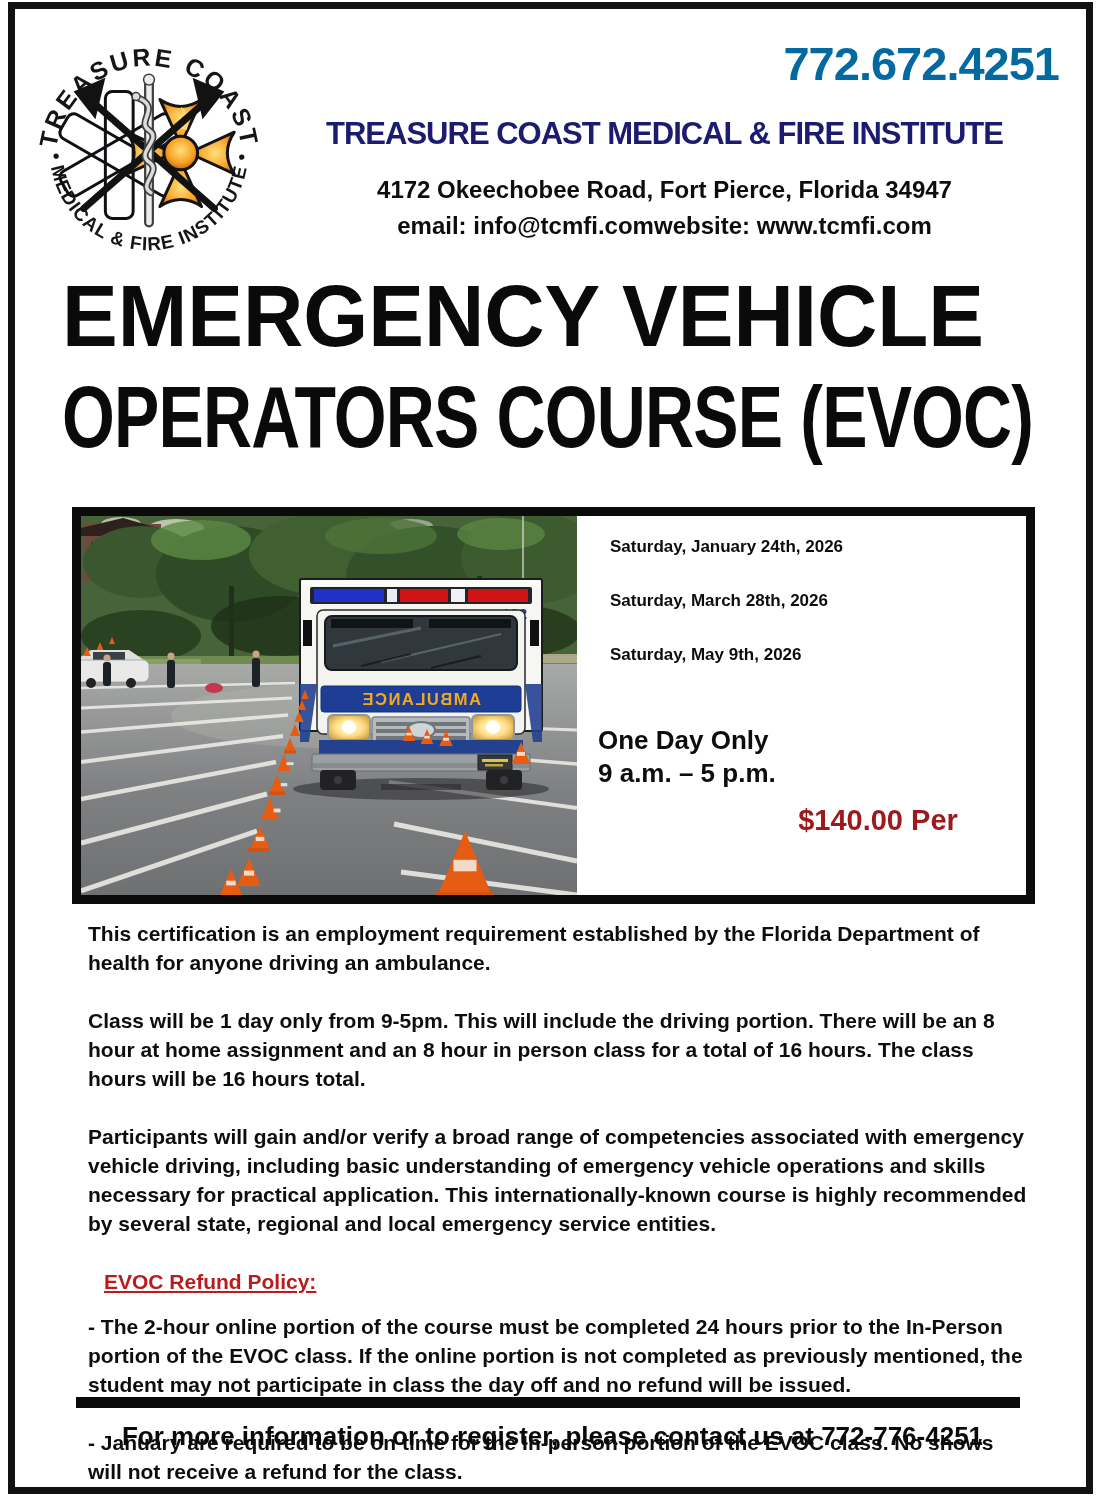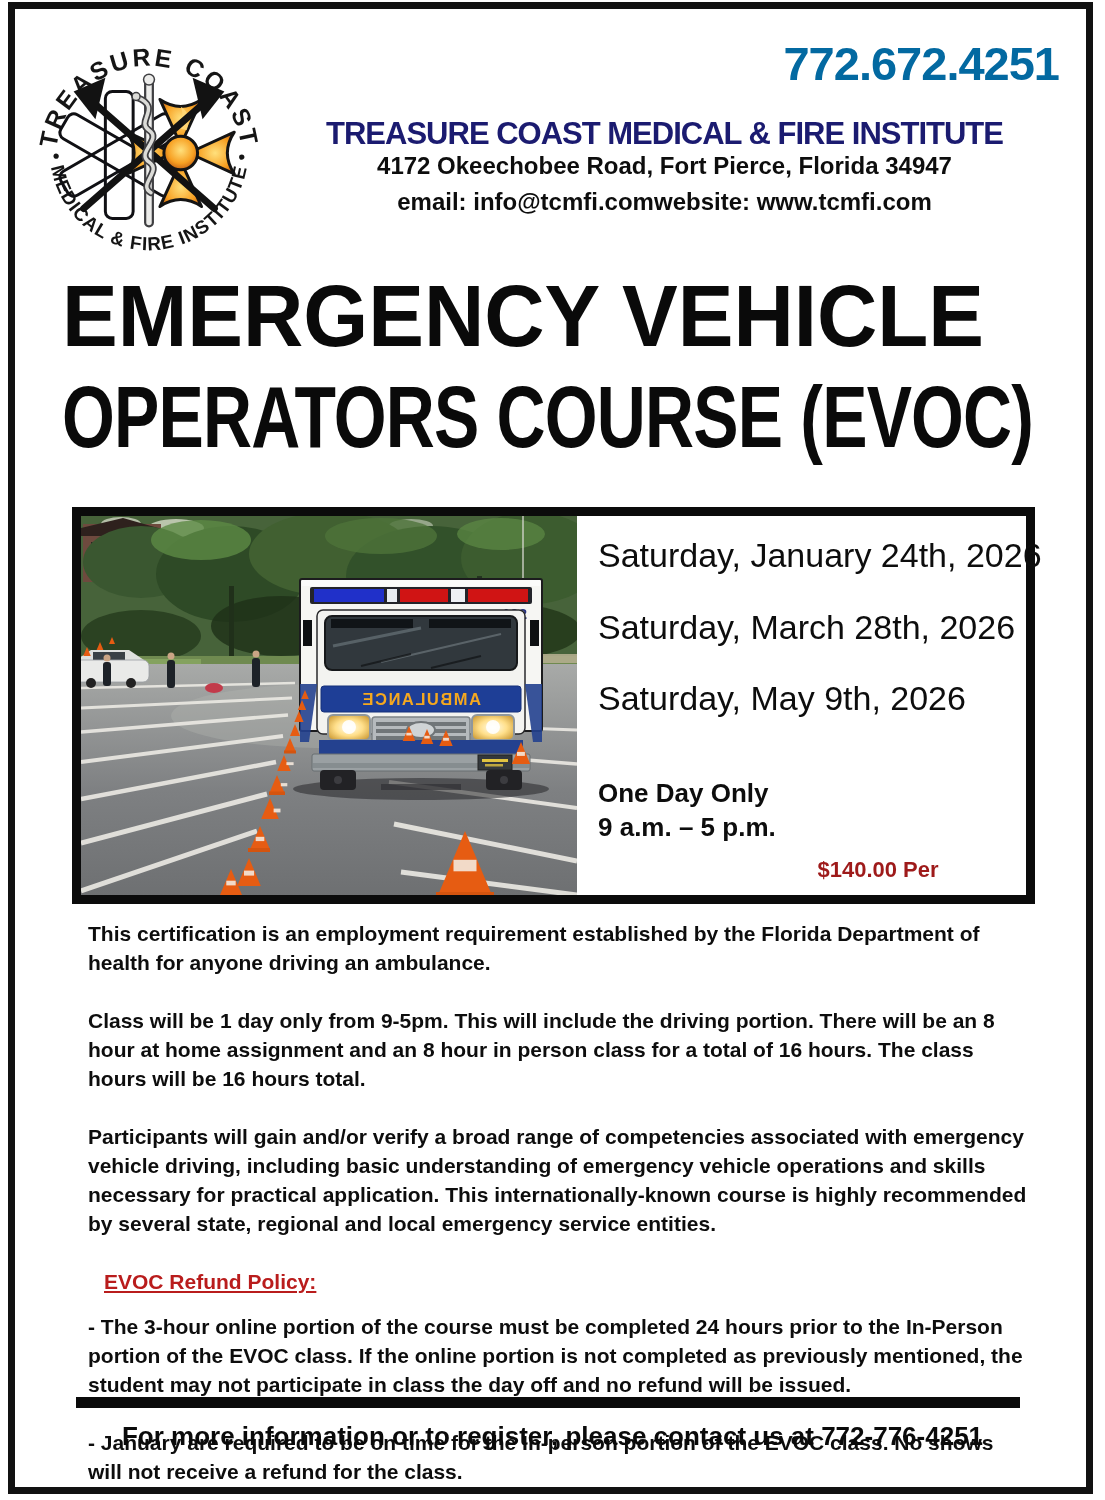--- a/index.html
+++ b/index.html
@@ -5,39 +5,39 @@
   html,body{margin:0;padding:0;}
   body{width:1105px;height:1500px;position:relative;background:#fff;overflow:hidden;
        font-family:"Liberation Sans","DejaVu Sans",sans-serif;color:#0d0d0d;}
   .frame{position:absolute;left:8px;top:2px;right:12px;bottom:6px;border:7px solid #111;pointer-events:none;}
   
   .logo{position:absolute;left:30px;top:34px;width:238px;height:238px;}
   .phone{position:absolute;top:36px;right:46px;font-size:47px;font-weight:bold;
          color:#0369a1;letter-spacing:-1px;white-space:nowrap;}
   .orgblock{position:absolute;left:268px;right:44px;top:116px;text-align:center;}
   .orgname{font-size:31px;font-weight:bold;color:#1b1b70;letter-spacing:-1px;white-space:nowrap;}
-  .address{margin-top:0;font-size:24px;font-weight:bold;color:#0d0d0d;}
+  .address{margin-top:24px;font-size:24px;font-weight:bold;color:#0d0d0d;}
   .emailrow{margin-top:8px;font-size:24px;font-weight:bold;display:flex;justify-content:center;}
   
   .headline{position:absolute;left:62px;top:272px;width:981px;}
   .h1line,.h2line{display:inline-block;white-space:nowrap;font-weight:bold;color:#0a0a0a;
                   font-size:87px;line-height:1.0;transform-origin:left center;}
   .h1line{transform:scaleX(0.96);}
   .h2line{margin-top:14px;transform:scaleX(0.78);letter-spacing:-1px;}
   
   .photobox{position:absolute;left:72px;top:507px;width:963px;height:397px;
             border:9px solid #0b0b0b;background:#fff;display:flex;box-sizing:border-box;}
   .photo{width:496px;height:100%;position:relative;overflow:hidden;flex:none;}
   .photo svg{display:block;width:100%;height:100%;}
   .panel{flex:1;padding:22px 6px 0 21px;box-sizing:border-box;}
-  .dateline{font-size:34px;font-weight:normal;line-height:1.05;margin-bottom:36px;white-space:nowrap;}
+  .dateline{font-size:17px;font-weight:bold;line-height:1.05;margin-bottom:36px;white-space:nowrap;margin-left:12px;}
   .oneday{margin-top:60px;font-size:26px;font-weight:bold;line-height:1.3;}
   .hours{font-size:26px;font-weight:bold;line-height:1.3;}
   .price{margin-top:12px;margin-left:168px;width:224px;text-align:center;
-         color:#9e1a1a;font-size:22px;font-weight:bold;line-height:1.18;}
+         color:#9e1a1a;font-size:29px;font-weight:bold;line-height:1.18;}
   
   .bodycopy{position:absolute;left:88px;width:940px;top:919px;font-size:21px;
             font-weight:bold;line-height:29px;color:#0d0d0d;}
   .bodycopy p{margin:0 0 29px 0;}
   .refund-h{color:#b91c1c;margin:16px !important;text-decoration:underline;}
   .bar{position:absolute;left:76px;top:1397px;width:944px;height:11px;background:#0a0a0a;}
   .footerline{position:absolute;left:0;right:0;top:1421px;text-align:center;
               font-size:26px;font-weight:bold;color:#0a0a0a;}
 </style>
 </head>
@@ -334,18 +334,18 @@
       <div>$140.00 Per</div>
     </div>
   </div>
 </div>
 
 <div class="bodycopy">
   <p>This certification is an employment requirement established by the Florida Department of health for anyone driving an ambulance.</p>
   <p>Class will be 1 day only from 9-5pm. This will include the driving portion. There will be an 8 hour at home assignment and an 8 hour in person class for a total of 16 hours. The class hours will be 16 hours total.</p>
   <p>Participants will gain and/or verify a broad range of competencies associated with emergency vehicle driving, including basic understanding of emergency vehicle operations and skills necessary for practical application. This internationally-known course is highly recommended by several state, regional and local emergency service entities.</p>
   <p class="refund-h">EVOC Refund Policy:</p>
-  <p>- The 3-hour online portion of the course must be completed 24 hours prior to the In-Person portion of the EVOC class. If the online portion is not completed as previously mentioned, the student may not participate in class the day off and no refund will be issued.</p>
+  <p>- The 2-hour online portion of the course must be completed 24 hours prior to the In-Person portion of the EVOC class. If the online portion is not completed as previously mentioned, the student may not participate in class the day off and no refund will be issued.</p>
   <p>- January are required to be on time for the In-person portion of the EVOC class. No shows will not receive a refund for the class.</p>
 </div>
 
 <div class="bar"></div>
 <div class="footerline">For more information or to register, please contact us at 772-776-4251</div>
 
 </body></html>

